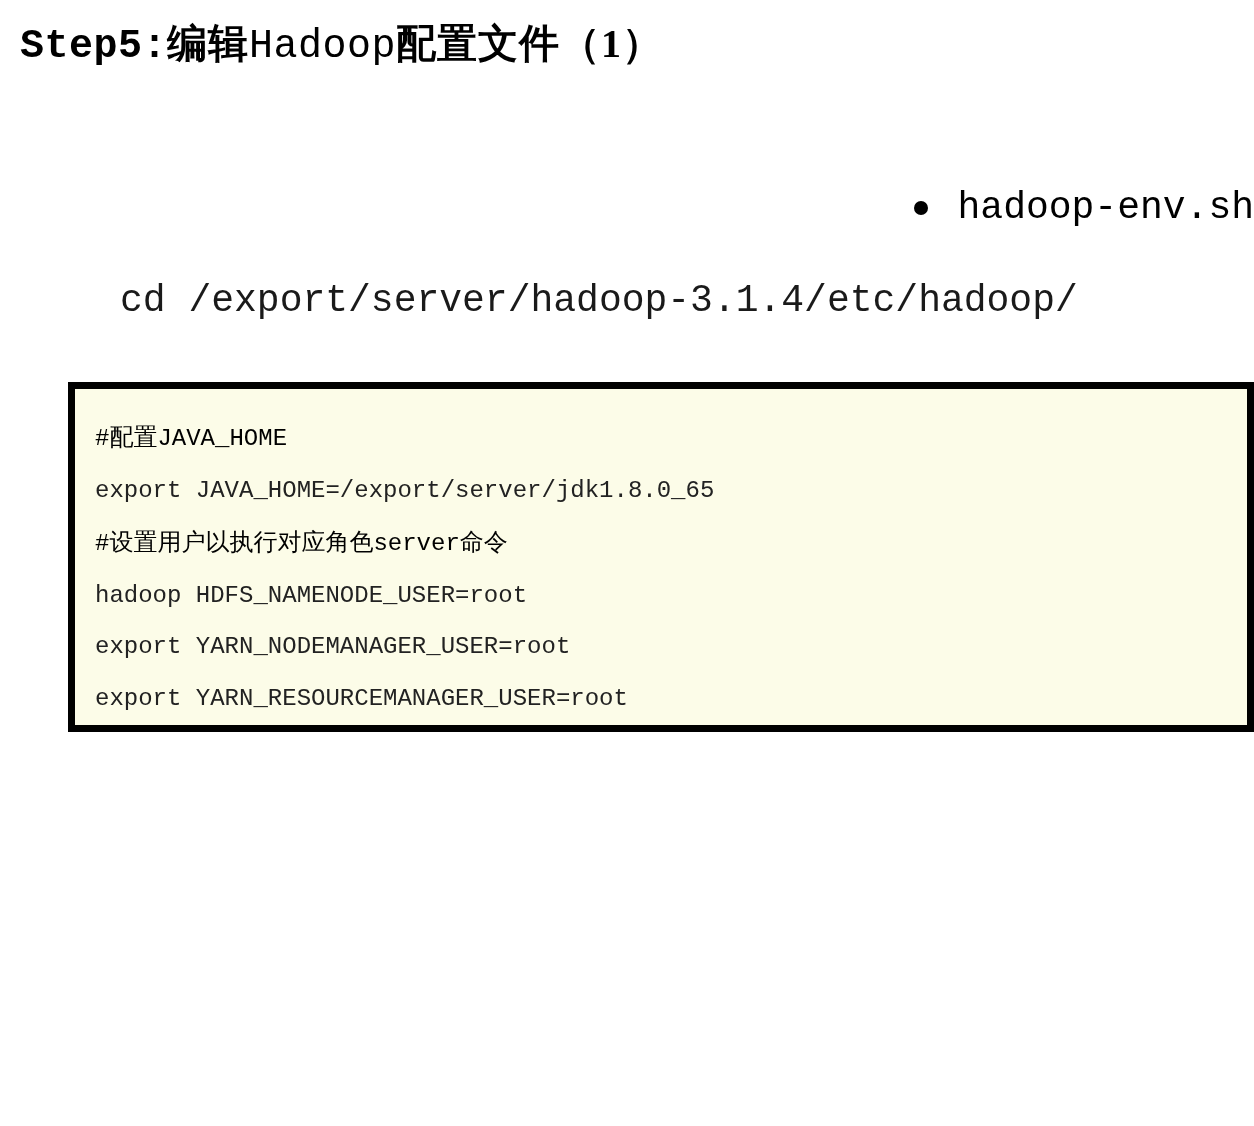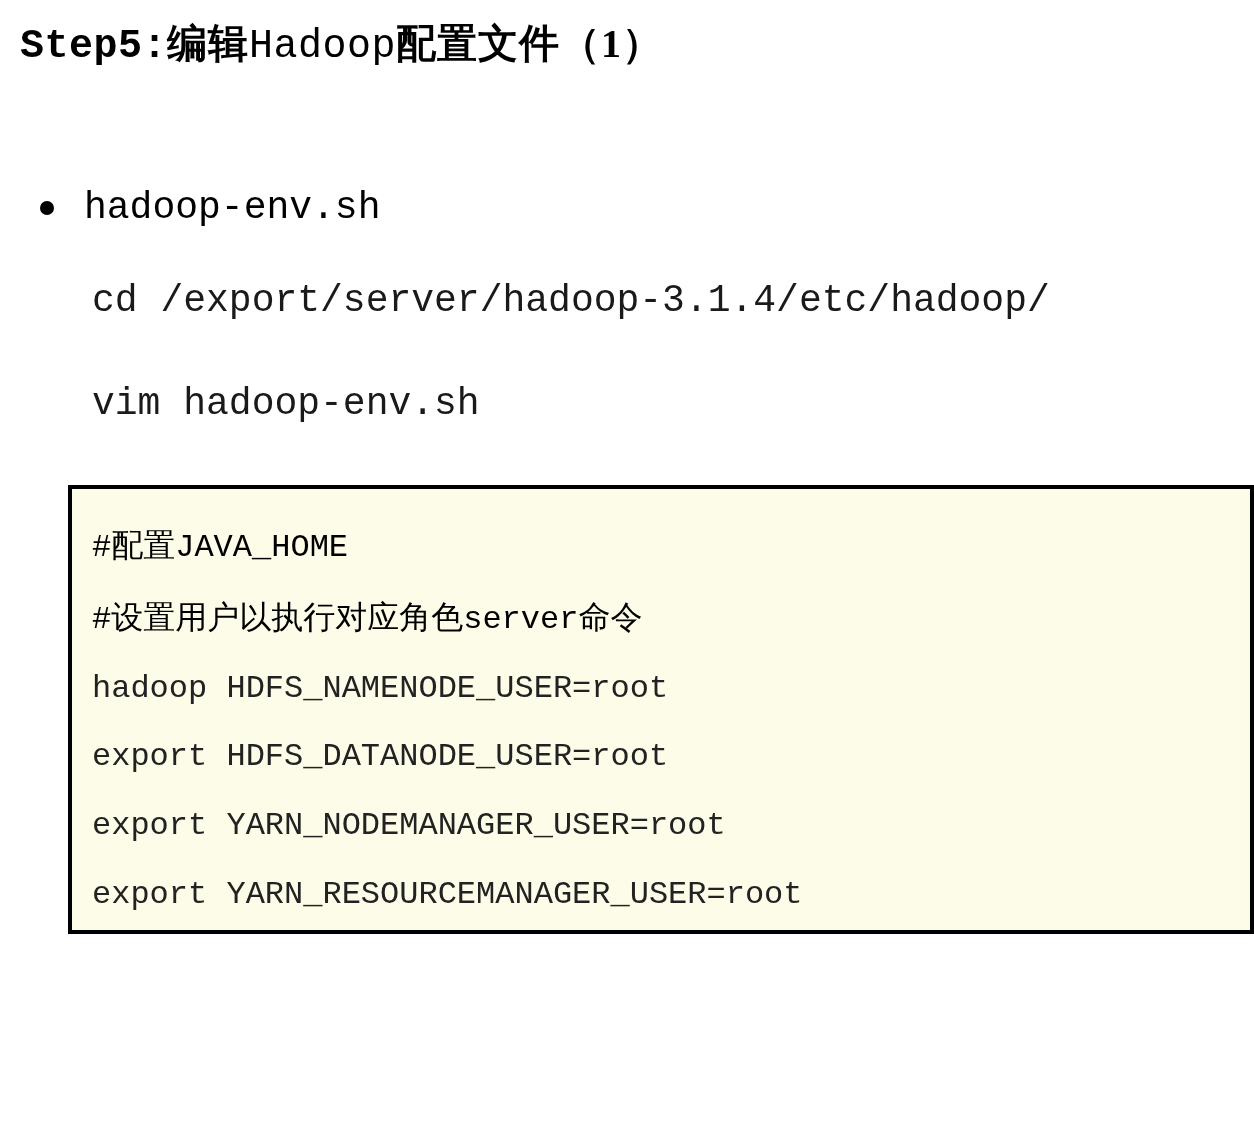--- a/index.html
+++ b/index.html
@@ -23,47 +23,48 @@
       font-family: "Courier New", "SimSun", monospace;
       letter-spacing: 0.5px;
     }
     .bullet-row {
       display: flex;
       align-items: center;
       gap: 30px;
       margin-top: 115px;
       padding-left: 40px;
       font-size: 38px;
+      justify-content: flex-end;
     }
     .bullet-dot {
       width: 14px;
       height: 14px;
       background: #000;
       border-radius: 50%;
       flex: 0 0 auto;
     }
     .bullet-text {
       font-family: "Courier New", "SimSun", monospace;
     }
     .commands {
       margin-top: 50px;
-      padding-left: 92px;
+      padding-left: 120px;
       font-size: 38px;
       font-family: "Courier New", "SimSun", monospace;
       color: #1a1a1a;
     }
     .commands div {
       margin-bottom: 60px;
     }
     .code-block {
       margin: 40px 0 0 68px;
       background: #fcfce8;
-      border: 4px solid #000000;
+      border: 7px solid #000000;
       padding: 22px 20px 0 20px;
-      font-size: 32px;
+      font-size: 24px;
       line-height: 2.15;
       font-family: "Courier New", "SimSun", monospace;
       color: #222;
     }
     .code-block .comment {
       color: #000;
     }
     .code-block .cjk {
       font-family: "Microsoft YaHei", "SimHei", sans-serif;
       font-weight: 500;
@@ -76,27 +77,26 @@
   <span class="mono">Step5:</span><span>编辑</span><span class="mono" style="font-weight:normal;">Hadoop</span><span>配置文件（1）</span>
 </div>
 
 <div class="bullet-row">
   <span class="bullet-dot"></span>
   <span class="bullet-text">hadoop-env.sh</span>
 </div>
 
 <div class="commands">
   <div>cd /export/server/hadoop-3.1.4/etc/hadoop/</div>
-  <div>vim hadoop-env.sh</div>
 </div>
 
 <div class="code-block">
   <div class="comment">
     <span>#</span><span class="cjk">配置</span><span>JAVA_HOME</span>
   </div>
+  <div>export JAVA_HOME=/export/server/jdk1.8.0_65</div>
   <div class="comment">
     <span>#</span><span class="cjk">设置用户以执行对应角色</span><span>server</span><span class="cjk">命令</span>
   </div>
   <div>hadoop HDFS_NAMENODE_USER=root</div>
-  <div>export HDFS_DATANODE_USER=root</div>
   <div>export YARN_NODEMANAGER_USER=root</div>
   <div>export YARN_RESOURCEMANAGER_USER=root</div>
 </div>
 
 </body></html>

